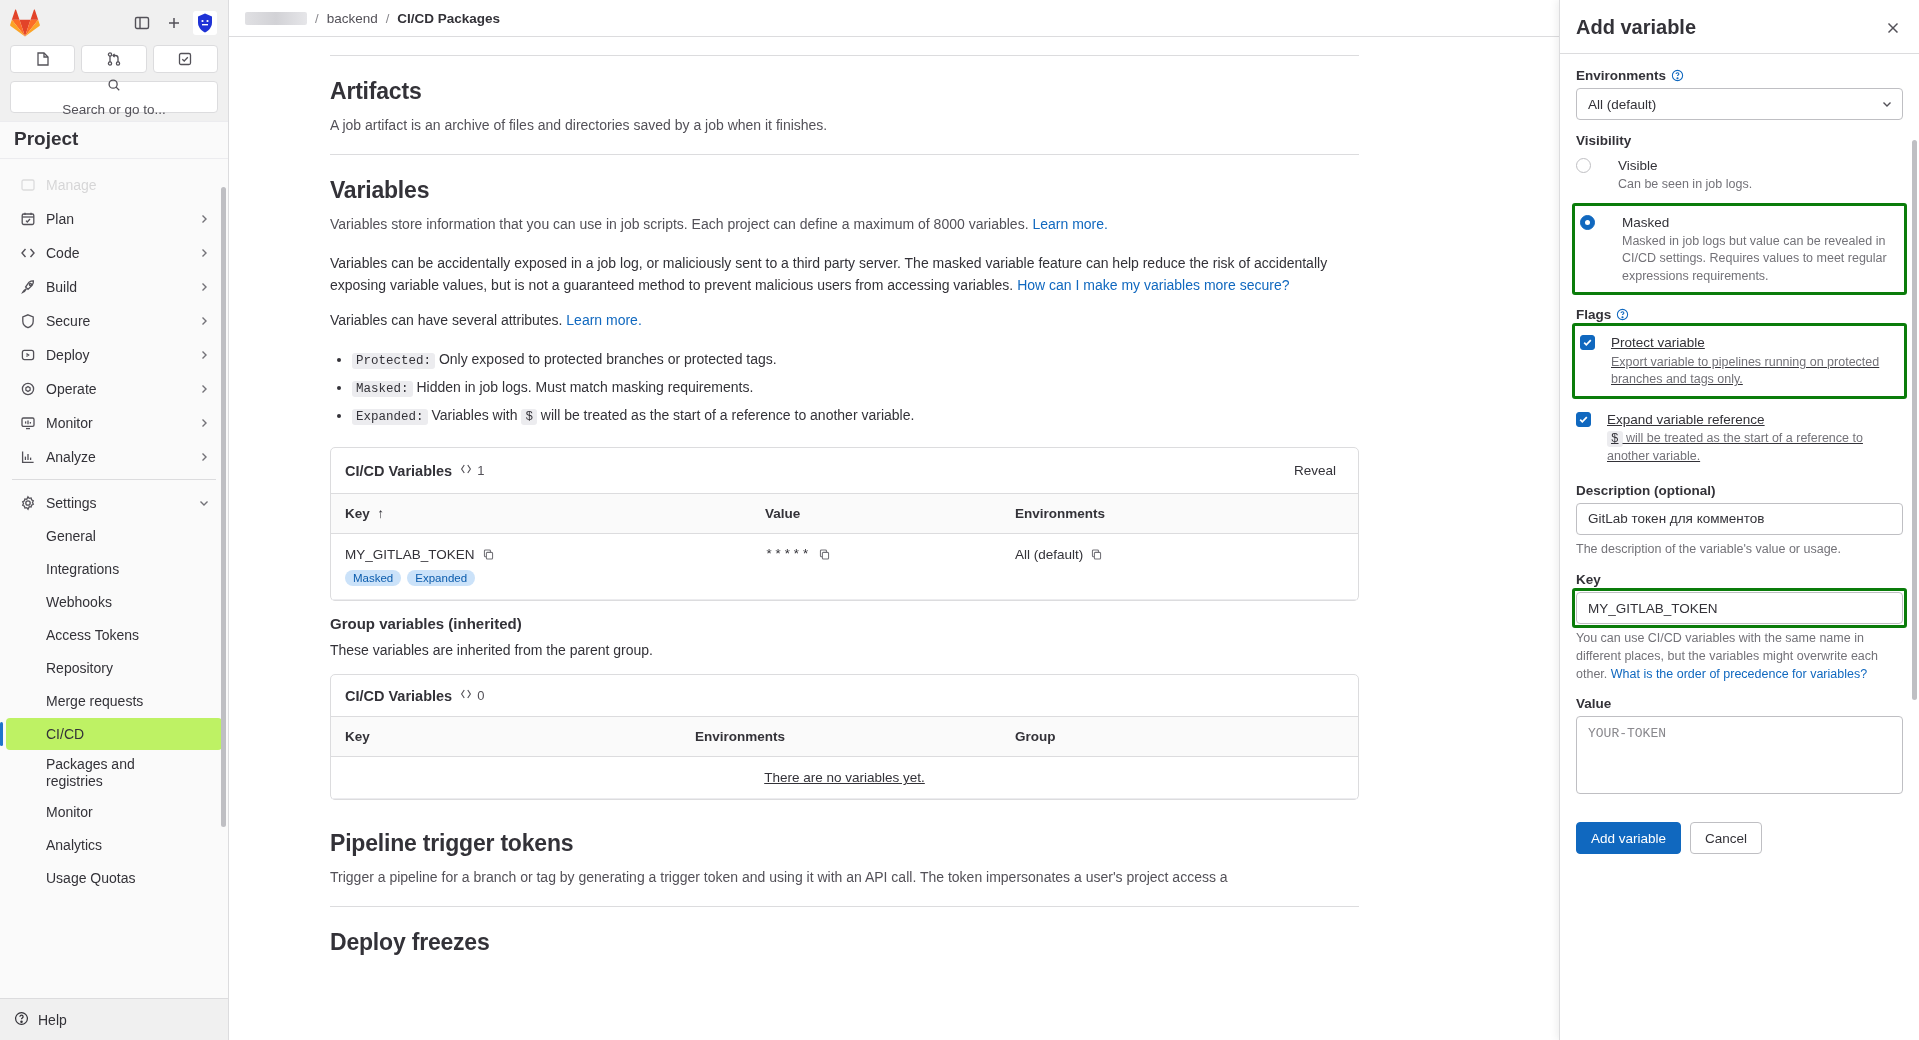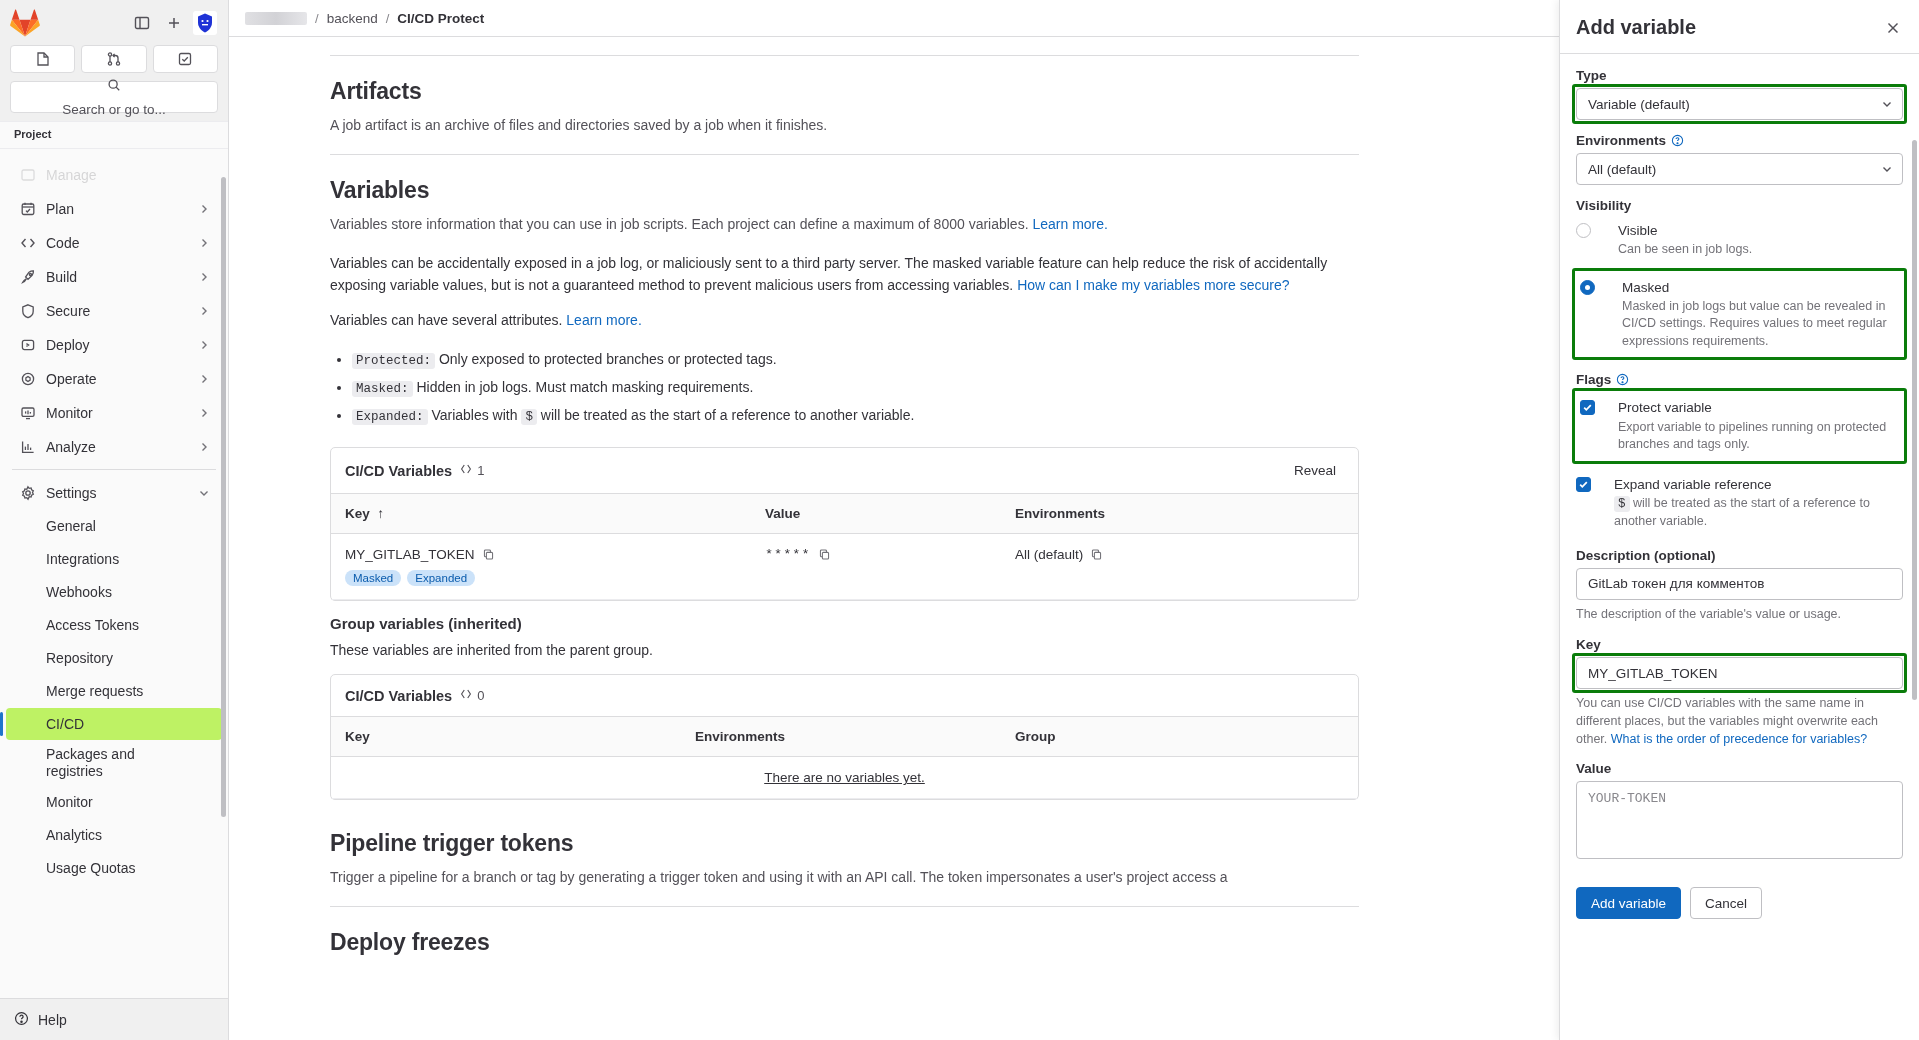--- a/index.html
+++ b/index.html
@@ -34,21 +34,21 @@
     border-radius: 4px; display: flex; align-items: center; justify-content: center;
     color: #535158; cursor: pointer;
   }
   .sb-search {
     margin: 2px 10px 8px 10px; height: 32px; background: #fff;
     border: 1px solid #dcdcde; border-radius: 4px;
     display: flex; align-items: center; justify-content: center; gap: 7px;
     font-size: 13.5px; color: #535158; cursor: pointer; flex-direction: column;
   }
   .sb-project-label {
-    font-size: 11px; font-weight: bold; color: #333238;
+    font-size: 19px; font-weight: bold; color: #333238;
     padding: 6px 14px 8px 14px; background: #fafafa;
     border-top: 1px solid #ececef;
   }
   .sb-scroll {
     flex: 1; overflow: hidden; background: #fafafa; position: relative;
     border-top: 1px solid #ececef;
   }
   .sb-scroll-inner { padding-top: 8px; }
   .nav-item {
     display: flex; align-items: center; gap: 10px;
@@ -188,21 +188,21 @@
   .rd {
     width: 15px; height: 15px; border-radius: 50%; border: 1px solid #bfbfc3;
     background: #fff; flex: 0 0 15px; margin-top: 2px; cursor: pointer;
     display: flex; align-items: center; justify-content: center;
   }
   .rd.on { border: 1px solid #1068bf; background: #1068bf; }
   .rd.on::after { content: ""; width: 5px; height: 5px; border-radius: 50%; background: #fff; }
   .rd-txt { flex: 1; }
   .rd-main { font-size: 13.5px; color: #333238; line-height: 1.35; }
   .rd-sub { font-size: 12.5px; color: #737278; line-height: 1.4; margin-top: 1px; }
-  .cb-row { display: flex; gap: 23px; padding: 3px 0; }
+  .cb-row { display: flex; gap: 16px; padding: 3px 0; text-decoration: underline; }
   .cb {
     width: 15px; height: 15px; border-radius: 3px; flex: 0 0 15px;
     margin-top: 2px; cursor: pointer; border: 1px solid #bfbfc3; background: #fff;
     display: flex; align-items: center; justify-content: center;
   }
   .cb.on { background: #1068bf; border-color: #1068bf; }
   input.txt {
     width: 100%; height: 32px; border: 1px solid #bfbfc3; border-radius: 4px;
     font-size: 13.5px; color: #333238; padding: 0 11px;
     font-family: "Liberation Sans", sans-serif;
@@ -516,21 +516,21 @@
       </div>
     </div>
   </aside>
 
   <section class="main">
     <div class="topbar">
       <span class="crumb-redacted"></span>
       <span class="crumb-sep">/</span>
       <span class="crumb">backend</span>
       <span class="crumb-sep">/</span>
-      <span class="crumb current">CI/CD Protect</span>
+      <span class="crumb current">CI/CD Packages</span>
     </div>
 
     <div class="content">
       <div class="content-inner">
         <div class="hr"></div>
 
         <h2 class="sec">Artifacts</h2>
         <p class="sec-desc">A job artifact is an archive of files and directories saved by a job when it finishes.</p>
 
         <div class="hr"></div>
@@ -679,33 +679,20 @@
       <span class="drawer-close">
         <svg width="16" height="16" viewBox="0 0 16 16" fill="none" stroke="currentColor" stroke-width="1.5">
           <line x1="3.5" y1="3.5" x2="12.5" y2="12.5"></line>
             <line x1="12.5" y1="3.5" x2="3.5" y2="12.5"></line>
         </svg>
       </span>
     </div>
 
     <div class="drawer-body">
 
-      <div class="fld">
-        <div class="fld-label">Type</div>
-        <div class="sel-wrap hl">
-          <div class="sel-fake">
-            <span>Variable (default)</span>
-          </div>
-          <span class="sel-chev">
-            <svg width="12" height="12" viewBox="0 0 12 12" fill="none" stroke="currentColor" stroke-width="1.4">
-                <path d="m2.5 4.5 3.5 3.5 3.5-3.5"></path>
-              </svg>
-          </span>
-        </div>
-      </div>
 
       <div class="fld">
         <div class="fld-label">
           <span>Environments</span>
           <span class="help-ic">
             <svg width="13" height="13" viewBox="0 0 16 16" fill="none" stroke="currentColor" stroke-width="1.3">
               <circle cx="8" cy="8" r="6.3"></circle>
                 <path d="M6.3 6.2c0-1 .8-1.7 1.7-1.7s1.7.7 1.7 1.6c0 1.3-1.7 1.3-1.7 2.6"></path>
                 <circle cx="8" cy="11.4" r="0.7" fill="currentColor"></circle>
             </svg>

